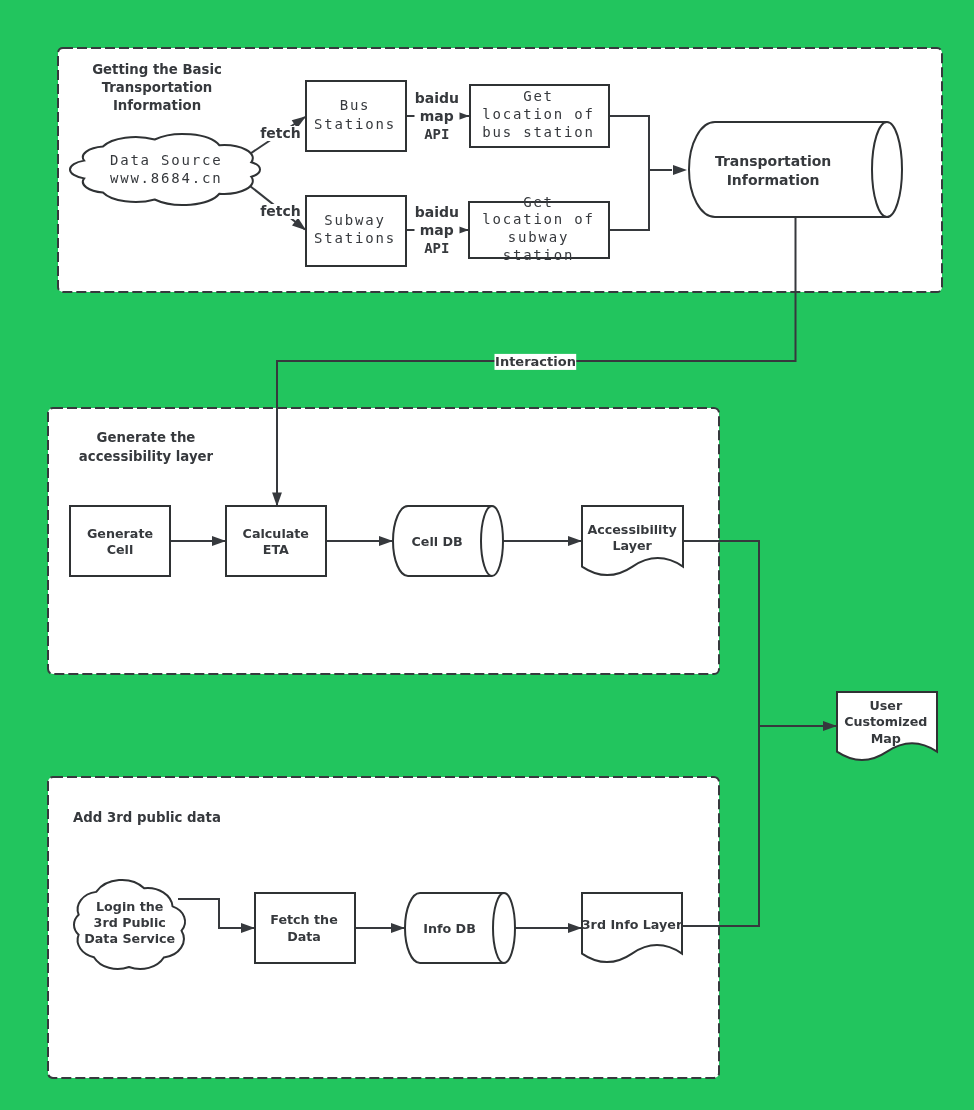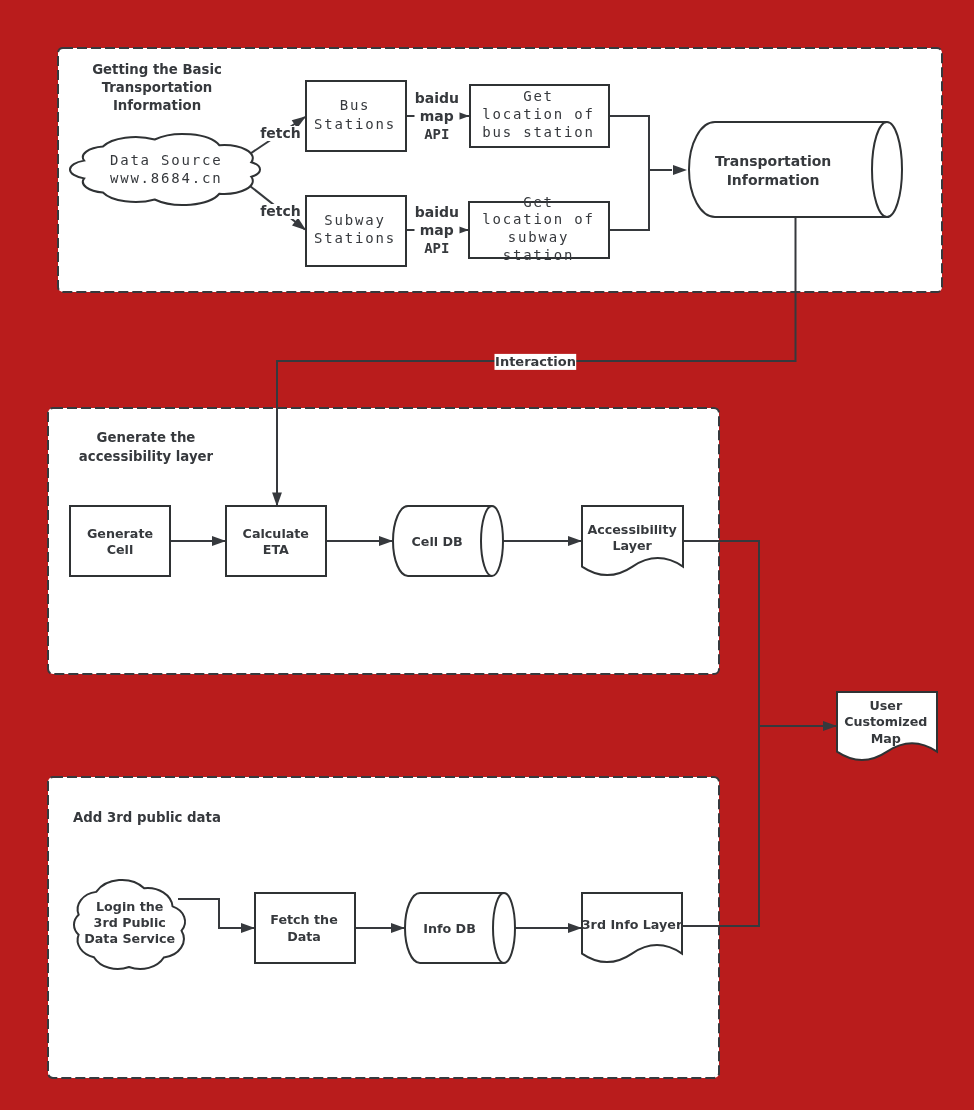--- a/index.html
+++ b/index.html
@@ -1,17 +1,17 @@
 <!DOCTYPE html>
 <html><head>
 <meta charset="utf-8">
 <title>System Flowchart</title>
 <style>
   html,body{margin:0;padding:0;background:#000;}
-  #page{position:relative;width:974px;height:1110px;background:#b91c1c;overflow:hidden;}
+  #page{position:relative;width:974px;height:1110px;background:#22c55e;overflow:hidden;}
   svg#root{display:block;width:974px;height:1110px;}
   .container-box{fill:#fff;stroke:#36393d;stroke-width:2;stroke-dasharray:10 4;}
   .shape{fill:#fff;stroke:#2f3234;stroke-width:2;stroke-linejoin:miter;}
   .shape-line{fill:none;stroke:#2f3234;stroke-width:2;}
   .edge{fill:none;stroke:#36393d;stroke-width:2;stroke-linejoin:miter;}
   .edge-head{fill:#36393d;stroke:none;}
   .lbl{fill:#36393d;}
   .ctitle{font-size:13.3px;}
   .t-sans{font-family:"DejaVu Sans",sans-serif;font-weight:bold;}
   .t-mono{font-family:"DejaVu Sans Mono",monospace;font-weight:normal;}

